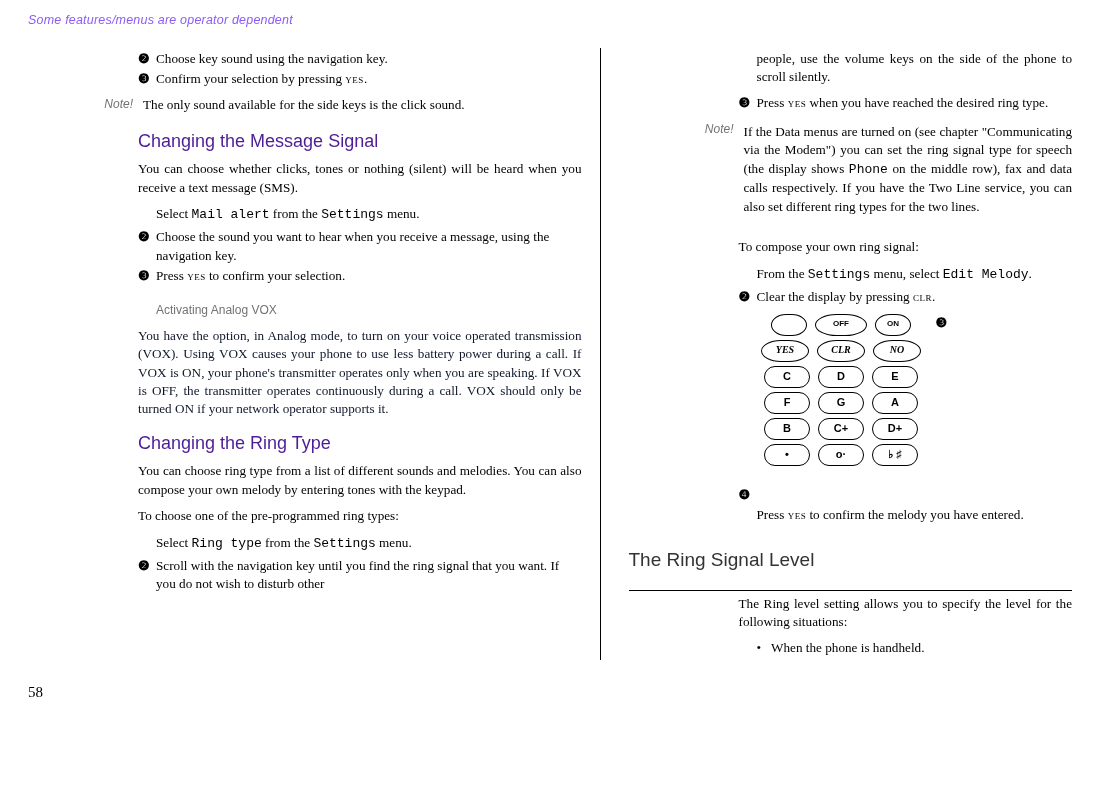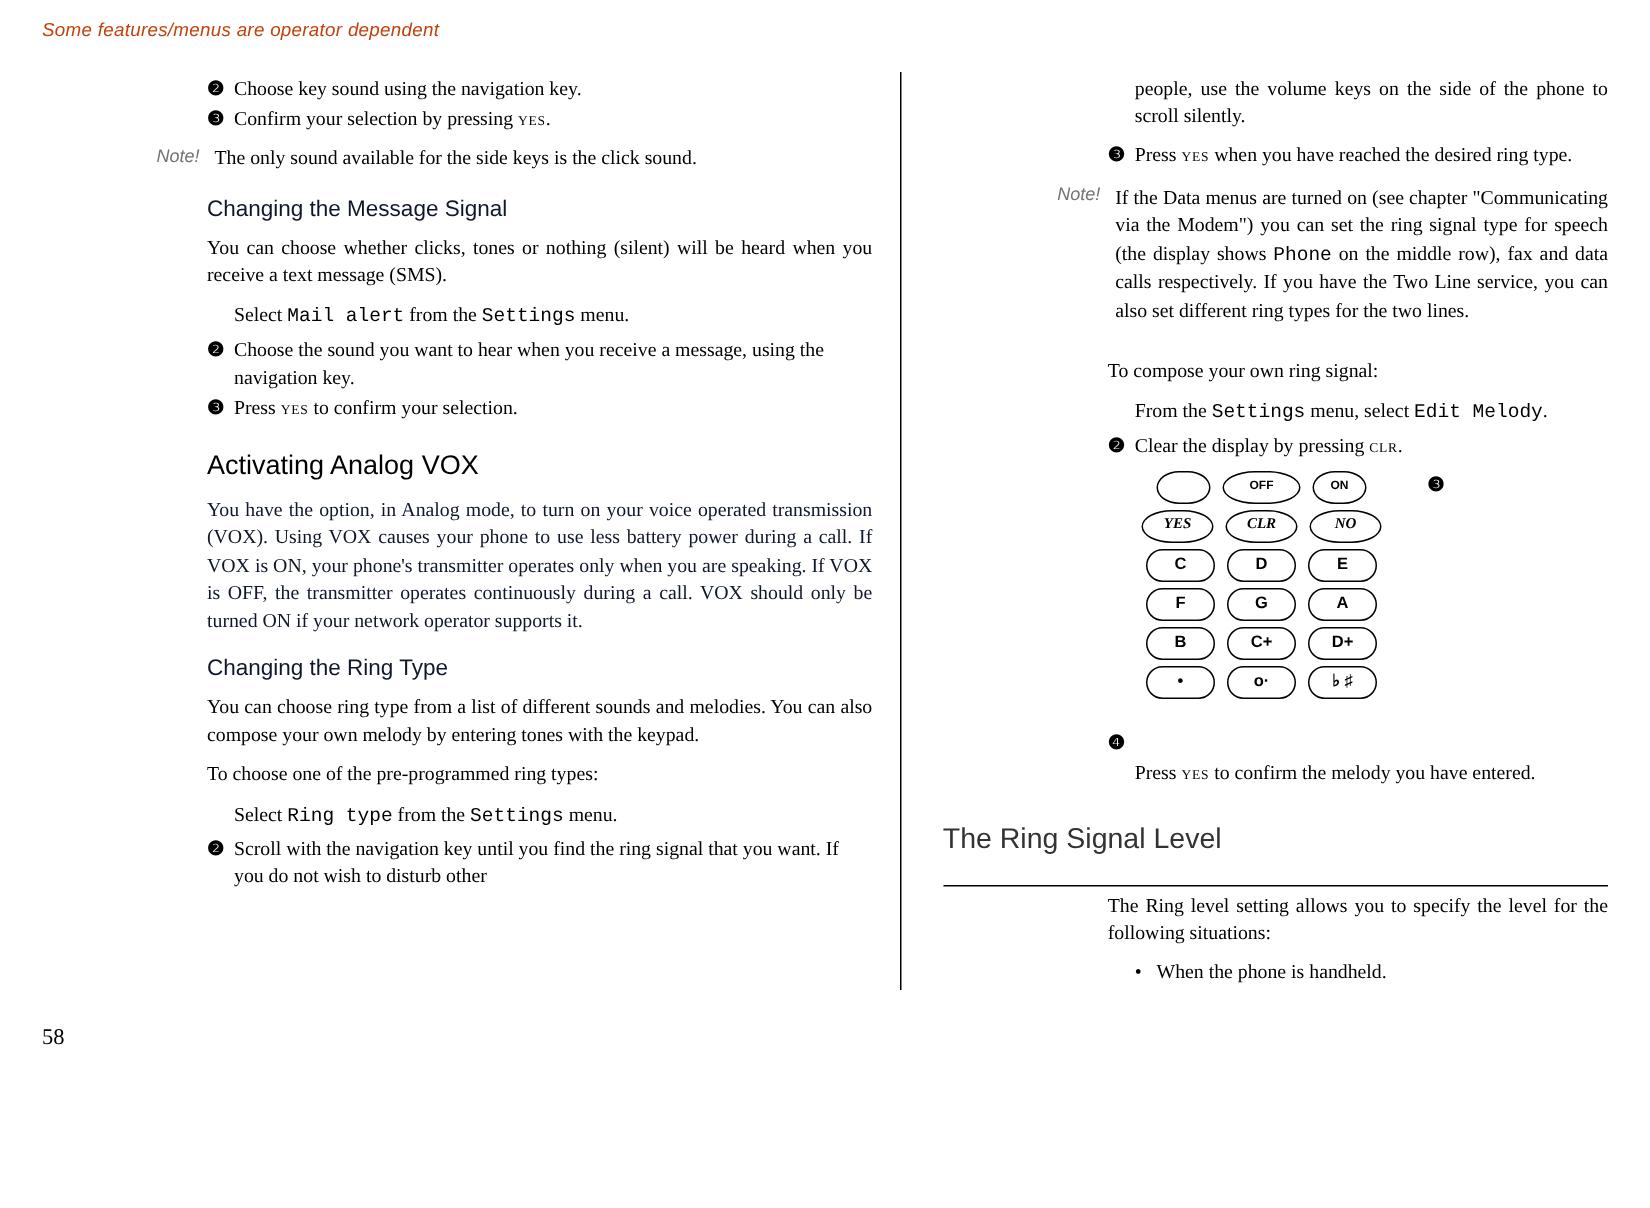--- a/index.html
+++ b/index.html
@@ -1,35 +1,35 @@
 <!DOCTYPE html>
 <html><head>
 <meta charset="utf-8">
 <style>
 body{font-family:Georgia,"Times New Roman",serif;color:#000;font-size:13.2px;margin:0;padding:12px 28px 18px 28px;width:1044px;line-height:1.4}
-.op{font-style:italic;font-family:Verdana,Arial,sans-serif;font-size:12.5px;color:#c2410c;letter-spacing:0.2px;margin:0 0 18px 0}
+.op{font-style:italic;font-family:Verdana,Arial,sans-serif;font-size:12.5px;color:#8b5cf6;letter-spacing:0.2px;margin:0 0 18px 0}
 .cols{display:flex;gap:0}
 .col{flex:1;padding:0 18px}
 .col.left{border-right:1px solid #000;padding-left:110px}
 .col.right{padding-left:28px;padding-right:0}
 .sel{margin:2px 0 4px 18px}
 .bul{display:flex;margin:2px 0}
 .bn{width:18px;font-weight:bold;font-size:13px}
 .bt{flex:1}
 .mono{font-family:"Courier New",monospace;font-size:13px}
 .sc{font-variant:small-caps;font-size:12.4px;letter-spacing:0.5px}
 .noteRow{display:flex;margin:8px 0 14px -55px}
 .noteLbl{font-style:italic;font-family:Verdana,Arial,sans-serif;font-size:12px;color:#737373;width:50px;text-align:right;padding-right:10px;flex-shrink:0}
 .noteTxt{flex:1}
-.h3{font-family:Verdana,Arial,sans-serif;font-size:15px;color:#0f172a;margin:12px 0 6px 0;font-weight:normal}
-.h3blue{font-family:Verdana,Arial,sans-serif;font-size:18px;color:#000000;margin:16px 0 8px 0;font-weight:normal}
+.h3{font-family:Verdana,Arial,sans-serif;font-size:18px;color:#4c1d95;margin:12px 0 6px 0;font-weight:normal}
+.h3blue{font-family:Verdana,Arial,sans-serif;font-size:12px;color:#737373;margin:16px 0 8px 18px;font-weight:normal}
 .blue{color:#0f172a}
 .para{margin:2px 0 8px 0;text-align:justify}
 .h2{font-family:Verdana,Arial,sans-serif;font-size:19px;color:#333;margin:22px 0 4px -110px;font-weight:normal;border-bottom:1px solid #000;padding-bottom:16px}
-.kprow{display:flex;gap:16px;margin:6px 0}
+.kprow{display:flex;gap:0;margin:6px 0}
 .kp{width:205px;flex-shrink:0}
 .kpside{flex:1;padding-left:10px}
 .key{display:inline-block;border:1.5px solid #000;border-radius:14px;height:20px;line-height:18px;min-width:44px;text-align:center;margin:2px 4px;font-family:Arial;font-size:11px;font-weight:bold;vertical-align:middle}
 .key.oval{border-radius:50%/60%;min-width:46px}
 .keyrow{text-align:center;line-height:0}
 .pgnum{margin-top:22px;font-size:15px}
 .dash{margin:2px 0 2px 18px}
 </style>
 </head>
 <body>

